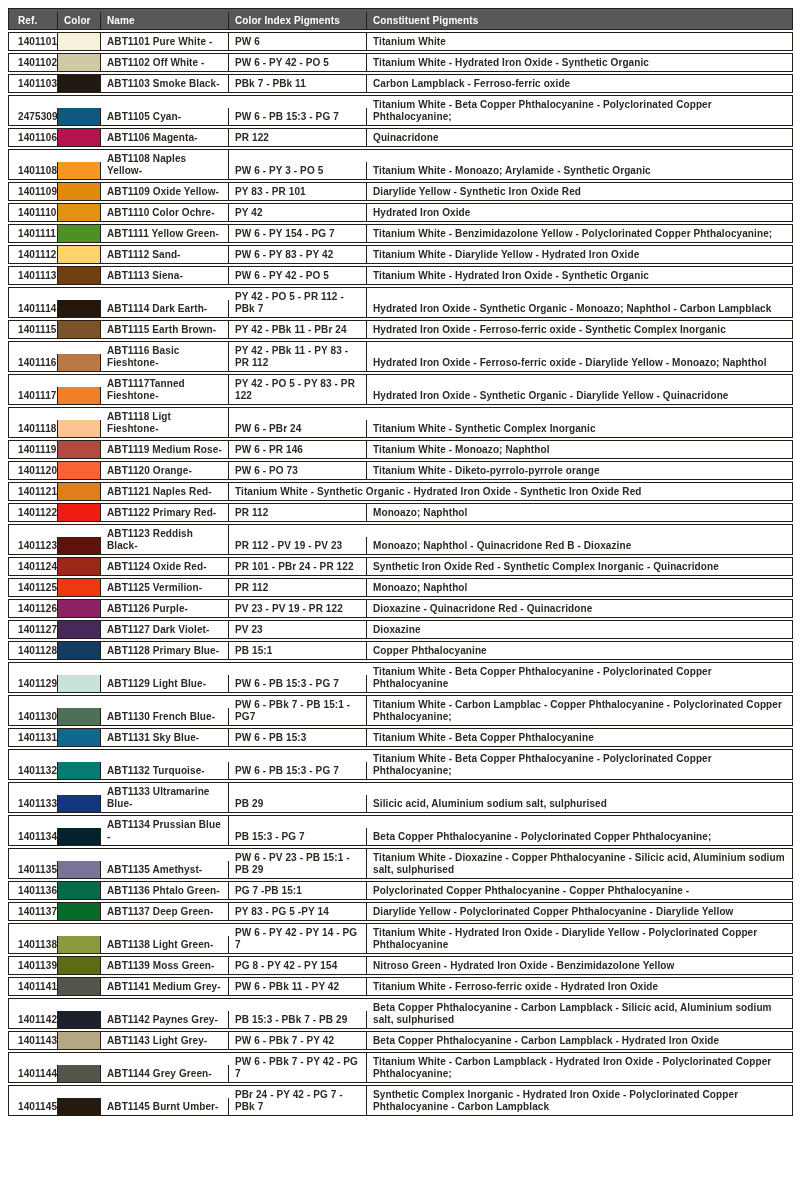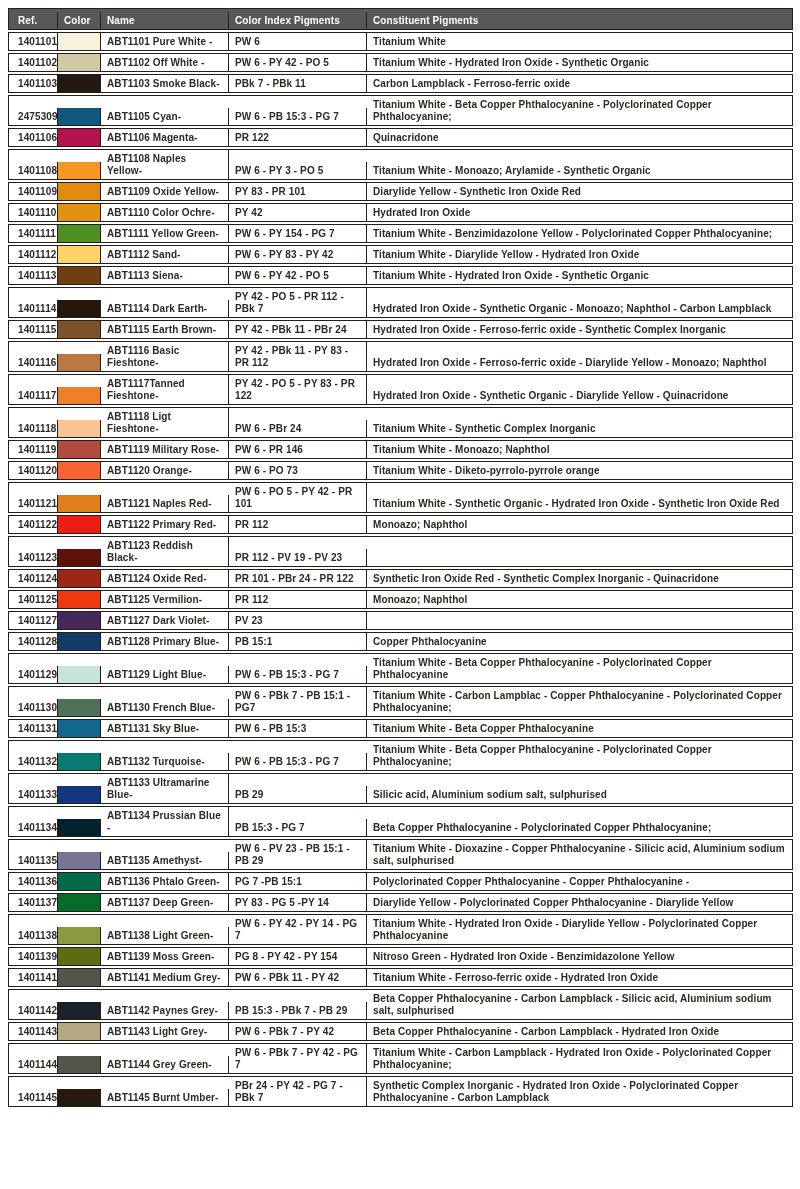--- a/index.html
+++ b/index.html
@@ -209,62 +209,62 @@
     <div class="cell c-name">ABT1118 Ligt Fieshtone-</div>
     <div class="cell c-index">PW 6 - PBr 24</div>
     <div class="cell c-const">Titanium White - Synthetic Complex Inorganic</div>
   </div>
 
   <div class="row">
     <div class="cell c-ref">1401119</div>
     <div class="cell c-color">
       <div class="swatch" style="background: rgb(177, 74, 65);"></div>
     </div>
-    <div class="cell c-name">ABT1119 Military Rose-</div>
+    <div class="cell c-name">ABT1119 Medium Rose-</div>
     <div class="cell c-index">PW 6 - PR 146</div>
     <div class="cell c-const">Titanium White - Monoazo; Naphthol</div>
   </div>
 
   <div class="row">
     <div class="cell c-ref">1401120</div>
     <div class="cell c-color">
       <div class="swatch" style="background: rgb(249, 98, 49);"></div>
     </div>
     <div class="cell c-name">ABT1120 Orange-</div>
     <div class="cell c-index">PW 6 - PO 73</div>
     <div class="cell c-const">Titanium White -  Diketo-pyrrolo-pyrrole orange</div>
   </div>
 
   <div class="row">
     <div class="cell c-ref">1401121</div>
     <div class="cell c-color">
       <div class="swatch" style="background: rgb(224, 126, 26);"></div>
     </div>
     <div class="cell c-name">ABT1121 Naples Red-</div>
-    <div class="cell c-index">PW 6 - PO 5 - PY 42 - PR 101</div>
     <div class="cell c-const">Titanium White  - Synthetic Organic - Hydrated Iron Oxide - Synthetic Iron Oxide Red</div>
   </div>
 
   <div class="row">
     <div class="cell c-ref">1401122</div>
     <div class="cell c-color">
       <div class="swatch" style="background: rgb(238, 29, 20);"></div>
     </div>
     <div class="cell c-name">ABT1122 Primary Red-</div>
     <div class="cell c-index">PR 112</div>
     <div class="cell c-const">Monoazo; Naphthol</div>
   </div>
 
   <div class="row">
     <div class="cell c-ref">1401123</div>
     <div class="cell c-color">
       <div class="swatch" style="background: rgb(94, 18, 12);"></div>
     </div>
     <div class="cell c-name">ABT1123 Reddish Black-</div>
     <div class="cell c-index">PR 112 - PV 19 - PV 23</div>
+    <div class="cell c-const">Monoazo; Naphthol  - Quinacridone Red B - Dioxazine</div>
   </div>
 
   <div class="row">
     <div class="cell c-ref">1401124</div>
     <div class="cell c-color">
       <div class="swatch" style="background: rgb(155, 40, 23);"></div>
     </div>
     <div class="cell c-name">ABT1124 Oxide Red-</div>
     <div class="cell c-index">PR 101 - PBr 24 - PR 122</div>
     <div class="cell c-const">Synthetic Iron Oxide Red -  Synthetic Complex Inorganic - Quinacridone</div>
@@ -273,28 +273,38 @@
   <div class="row">
     <div class="cell c-ref">1401125</div>
     <div class="cell c-color">
       <div class="swatch" style="background: rgb(240, 56, 14);"></div>
     </div>
     <div class="cell c-name">ABT1125 Vermilion-</div>
     <div class="cell c-index">PR 112</div>
     <div class="cell c-const">Monoazo; Naphthol</div>
   </div>
 
+  <div class="row">
+    <div class="cell c-ref">1401126</div>
+    <div class="cell c-color">
+      <div class="swatch" style="background: rgb(142, 33, 99);"></div>
+    </div>
+    <div class="cell c-name">ABT1126 Purple-</div>
+    <div class="cell c-index">PV 23 - PV 19 - PR 122</div>
+    <div class="cell c-const">Dioxazine -  Quinacridone Red - Quinacridone</div>
+  </div>
 
   <div class="row">
     <div class="cell c-ref">1401127</div>
     <div class="cell c-color">
       <div class="swatch" style="background: rgb(70, 40, 92);"></div>
     </div>
     <div class="cell c-name">ABT1127 Dark Violet-</div>
     <div class="cell c-index">PV 23</div>
+    <div class="cell c-const">Dioxazine</div>
   </div>
 
   <div class="row">
     <div class="cell c-ref">1401128</div>
     <div class="cell c-color">
       <div class="swatch" style="background: rgb(18, 59, 102);"></div>
     </div>
     <div class="cell c-name">ABT1128 Primary Blue-</div>
     <div class="cell c-index">PB 15:1</div>
     <div class="cell c-const">Copper Phthalocyanine</div>

